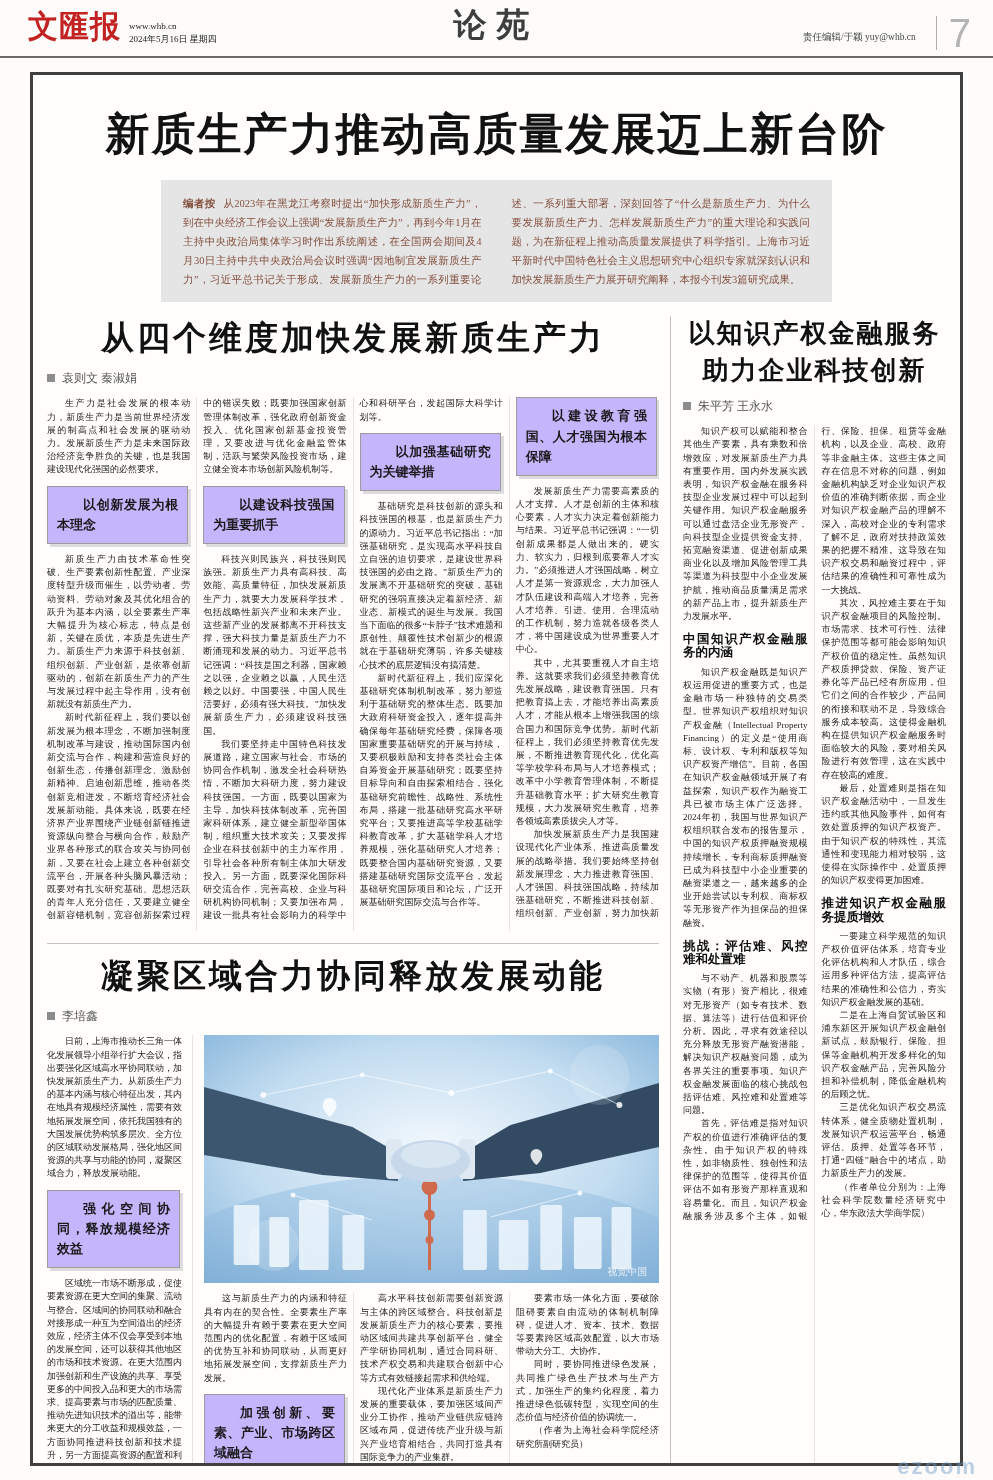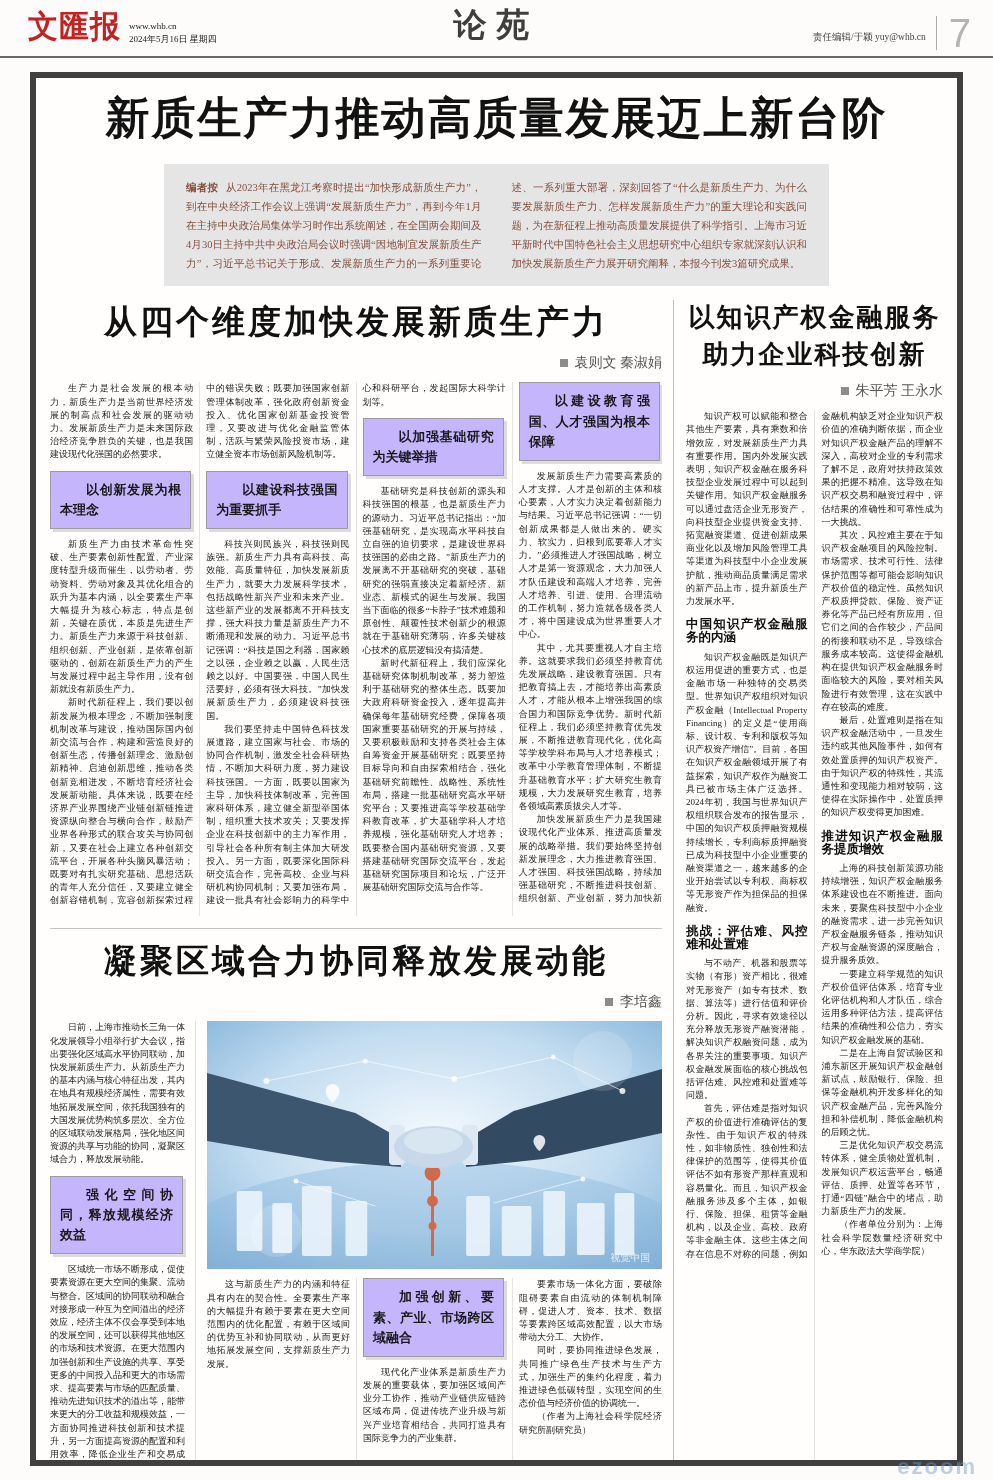--- a/index.html
+++ b/index.html
@@ -10,42 +10,42 @@
   }
   
   .hdr { position: absolute; top: 0; left: 0; right: 0; height: 58px;
          border-bottom: 2px solid #6a6a6a; }
   .hdr-left { position: absolute; left: 28px; bottom: 8px; display: flex; align-items: flex-end; gap: 8px; }
   .paper-logo { font-size: 30px; font-weight: 900; color: #c32222; letter-spacing: 1px;
                 font-family: "Liberation Serif", serif; transform: scaleY(1.05); }
   .hdr-meta { font-size: 9px; line-height: 13px; color: #222; font-weight: 400; padding-bottom: 2px; }
   .hdr-center { position: absolute; left: 0; right: 0; bottom: 8px; text-align: center;
                 font-size: 33px; letter-spacing: 10px; color: #3e3e3e; font-weight: 700; }
-  .hdr-right { position: absolute; right: 22px; bottom: 6px; display: flex; align-items: flex-end; gap: 10px; }
+  .hdr-right { position: absolute; right: 22px; bottom: 6px; display: flex; align-items: flex-end; gap: 20px; }
   .hdr-editor { font-size: 9.5px; color: #444; padding-bottom: 6px; }
   .hdr-page { font-size: 40px; font-weight: 400; color: #b4b4b4; line-height: 0.85;
               border-left: 1px solid #adadad; padding-left: 12px; font-family: "Liberation Sans", sans-serif; }
   
   .frame { position: absolute; top: 72px; left: 30px; right: 30px; bottom: 14px;
-           border: 6px solid #404040; background: #fffefc; padding: 3px 10px 8px; overflow: hidden; }
+           border: 3px solid #404040; background: #fffefc; padding: 22px 10px 8px; overflow: hidden; }
   
   .headline { text-align: center; font-family: "Liberation Sans", "DejaVu Sans", sans-serif;
               font-weight: 900; font-size: 44px; letter-spacing: 2px; color: #121212; margin-top: 8px; }
   .ednote { margin: 16px 118px 0; background: #e5e5e5; padding: 15px 22px 13px;
             column-count: 2; column-gap: 30px; font-size: 10.5px; line-height: 1.8;
             color: #84503f; text-align: justify; }
   .ednote .lbl { font-weight: 700; margin-right: 8px; }
   .ednote .txt { }
   
   .main { display: flex; margin-top: 14px; padding: 0 4px; }
   .left-stack { width: 612px; }
   .right-col { flex: 1; border-left: 1px solid #c2c2c2; margin-left: 11px; padding-left: 12px; }
   
   .a-title { text-align: center; font-weight: 700; font-size: 33px; letter-spacing: 3px; color: #111; }
-  .byline { text-align: right; font-size: 14px; color: #555; margin: 9px 0 10px; }
+  .byline { text-align: left; font-size: 12px; color: #555; margin: 9px 0 10px; }
   .sq { display: inline-block; width: 8px; height: 8px; background: #8c8c8c; margin-right: 7px; }
   p.bp { text-indent: 2em; margin: 0; }
   .boxhead { border: 1px solid #9c9c9c; box-shadow: 3px 3px 0 #dcdcdc; background: #c4b5fd;
              padding: 8px 9px; margin: 9px 2px 9px 0; font-weight: 700; font-size: 13px;
              line-height: 1.55; text-indent: 2em; break-inside: avoid; }
   .subh { font-family: "Liberation Sans", "DejaVu Sans", sans-serif; font-weight: 700;
           font-size: 12.5px; margin: 10px 0 6px; break-inside: avoid; color: #111; }
   .note { text-indent: 2em; }
   
   .cols4 { column-count: 4; column-gap: 13px; column-rule: 1px solid #e4e4e4;
@@ -201,20 +201,21 @@
                   <path d="M330 120 a6 6 0 1 1 12 0 c0 5 -6 10 -6 10 c0 0 -6 -5 -6 -10 z"></path>
                 </g>
                 <circle cx="70" cy="210" r="26" fill="#ffffff" opacity="0.18"></circle>
                 <circle cx="400" cy="40" r="30" fill="#ffffff" opacity="0.15"></circle>
                 <text x="448" y="240" text-anchor="end" font-size="10" fill="#f2f6fa" opacity="0.9">视觉中国</text>
               </svg>
             </div>
             <div class="a3cols">
               <p class="bp">这与新质生产力的内涵和特征具有内在的契合性。全要素生产率的大幅提升有赖于要素在更大空间范围内的优化配置，有赖于区域间的优势互补和协同联动，从而更好地拓展发展空间，支撑新质生产力发展。</p>
               <div class="boxhead">加强创新、要素、产业、市场跨区域融合</div>
+              <p class="bp">高水平科技创新需要创新资源与主体的跨区域整合。科技创新是发展新质生产力的核心要素，要推动区域间共建共享创新平台，健全产学研协同机制，通过合同科研、技术产权交易和共建联合创新中心等方式有效链接起需求和供给端。</p>
               <p class="bp">现代化产业体系是新质生产力发展的重要载体，要加强区域间产业分工协作，推动产业链供应链跨区域布局，促进传统产业升级与新兴产业培育相结合，共同打造具有国际竞争力的产业集群。</p>
               <p class="bp">要素市场一体化方面，要破除阻碍要素自由流动的体制机制障碍，促进人才、资本、技术、数据等要素跨区域高效配置，以大市场带动大分工、大协作。</p>
               <p class="bp">同时，要协同推进绿色发展，共同推广绿色生产技术与生产方式，加强生产的集约化程度，着力推进绿色低碳转型，实现空间的生态价值与经济价值的协调统一。</p>
               <p class="bp note">（作者为上海社会科学院经济研究所副研究员）</p>
             </div>
           </div>
         </div>
       </div>
     </div>
 
@@ -227,21 +228,20 @@
       <div class="flow2">
         <p class="bp">知识产权可以赋能和整合其他生产要素，具有乘数和倍增效应，对发展新质生产力具有重要作用。国内外发展实践表明，知识产权金融在服务科技型企业发展过程中可以起到关键作用。知识产权金融服务可以通过盘活企业无形资产，向科技型企业提供资金支持、拓宽融资渠道、促进创新成果商业化以及增加风险管理工具等渠道为科技型中小企业发展护航，推动商品质量满足需求的新产品上市，提升新质生产力发展水平。</p>
         <div class="subh">中国知识产权金融服务的内涵</div>
         <p class="bp">知识产权金融既是知识产权运用促进的重要方式，也是金融市场一种独特的交易类型。世界知识产权组织对知识产权金融（Intellectual Property Financing）的定义是“使用商标、设计权、专利和版权等知识产权资产增信”。目前，各国在知识产权金融领域开展了有益探索，知识产权作为融资工具已被市场主体广泛选择。2024年初，我国与世界知识产权组织联合发布的报告显示，中国的知识产权质押融资规模持续增长，专利商标质押融资已成为科技型中小企业重要的融资渠道之一，越来越多的企业开始尝试以专利权、商标权等无形资产作为担保品的担保融资。</p>
         <div class="subh">挑战：评估难、风控难和处置难</div>
         <p class="bp">与不动产、机器和股票等实物（有形）资产相比，很难对无形资产（如专有技术、数据、算法等）进行估值和评价分析。因此，寻求有效途径以充分释放无形资产融资潜能，解决知识产权融资问题，成为各界关注的重要事项。知识产权金融发展面临的核心挑战包括评估难、风控难和处置难等问题。</p>
         <p class="bp">首先，评估难是指对知识产权的价值进行准确评估的复杂性。由于知识产权的特殊性，如非物质性、独创性和法律保护的范围等，使得其价值评估不如有形资产那样直观和容易量化。而且，知识产权金融服务涉及多个主体，如银行、保险、担保、租赁等金融机构，以及企业、高校、政府等非金融主体。这些主体之间存在信息不对称的问题，例如金融机构缺乏对企业知识产权价值的准确判断依据，而企业对知识产权金融产品的理解不深入，高校对企业的专利需求了解不足，政府对扶持政策效果的把握不精准。这导致在知识产权交易和融资过程中，评估结果的准确性和可靠性成为一大挑战。</p>
         <p class="bp">其次，风控难主要在于知识产权金融项目的风险控制。市场需求、技术可行性、法律保护范围等都可能会影响知识产权价值的稳定性。虽然知识产权质押贷款、保险、资产证券化等产品已经有所应用，但它们之间的合作较少，产品间的衔接和联动不足，导致综合服务成本较高。这使得金融机构在提供知识产权金融服务时面临较大的风险，要对相关风险进行有效管理，这在实践中存在较高的难度。</p>
         <p class="bp">最后，处置难则是指在知识产权金融活动中，一旦发生违约或其他风险事件，如何有效处置质押的知识产权资产。由于知识产权的特殊性，其流通性和变现能力相对较弱，这使得在实际操作中，处置质押的知识产权变得更加困难。</p>
         <div class="subh">推进知识产权金融服务提质增效</div>
-        <p class="bp">上海的科技创新策源功能持续增强，知识产权金融服务体系建设也在不断推进。面向未来，要聚焦科技型中小企业的融资需求，进一步完善知识产权金融服务链条，推动知识产权与金融资源的深度融合，提升服务质效。</p>
         <p class="bp">一要建立科学规范的知识产权价值评估体系，培育专业化评估机构和人才队伍，综合运用多种评估方法，提高评估结果的准确性和公信力，夯实知识产权金融发展的基础。</p>
         <p class="bp">二是在上海自贸试验区和浦东新区开展知识产权金融创新试点，鼓励银行、保险、担保等金融机构开发多样化的知识产权金融产品，完善风险分担和补偿机制，降低金融机构的后顾之忧。</p>
         <p class="bp">三是优化知识产权交易流转体系，健全质物处置机制，发展知识产权运营平台，畅通评估、质押、处置等各环节，打通“四链”融合中的堵点，助力新质生产力的发展。</p>
         <p class="bp note">（作者单位分别为：上海社会科学院数量经济研究中心，华东政法大学商学院）</p>
       </div>
     </div>
   </div>
 </div>
 
 <div class="wm">ezoom</div>

